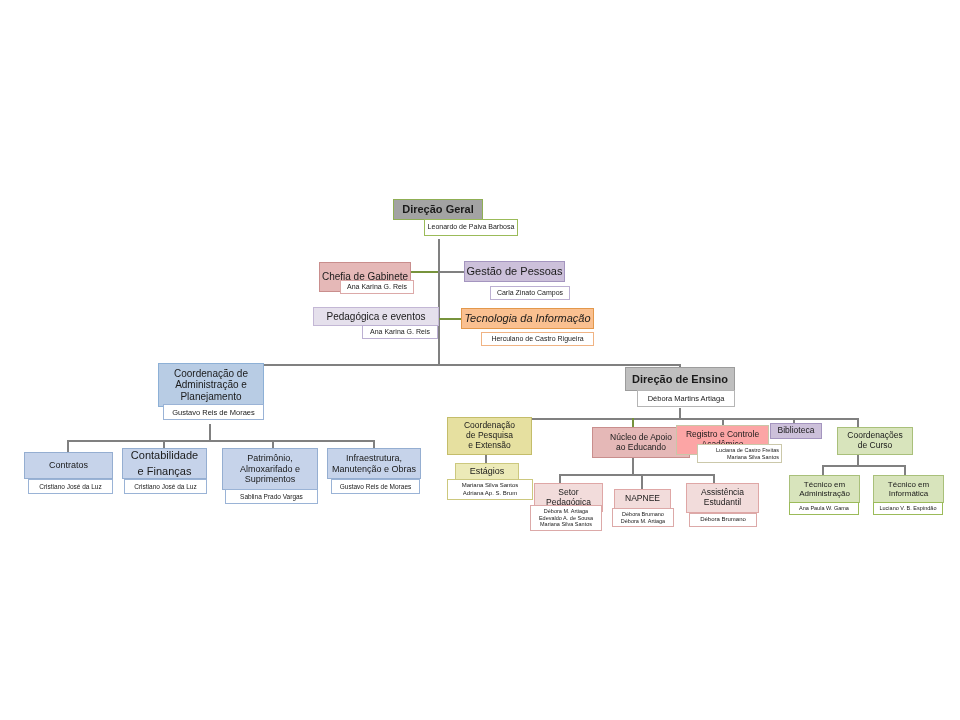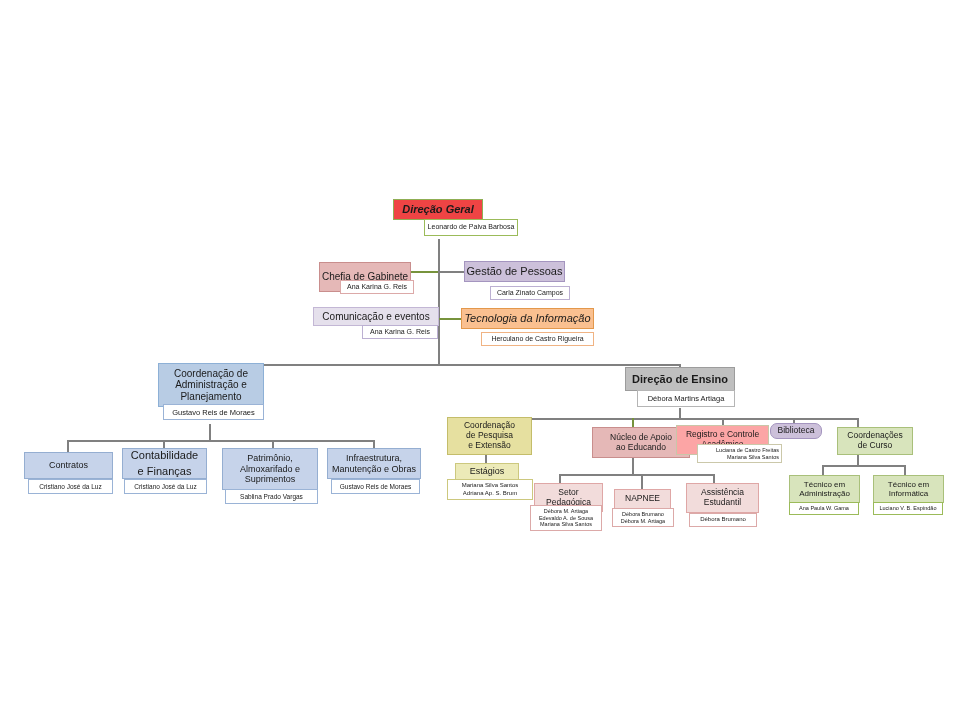--- a/index.html
+++ b/index.html
@@ -43,21 +43,21 @@
     display: flex;
     flex-direction: column;
     align-items: center;
     justify-content: center;
     color: #1a1a1a;
     padding: 1px 2px;
   }
   .name span { display: block; white-space: nowrap; overflow: hidden; }
 
   
-  .c-green   { background: #ef4444; border: 1px solid #8fae54; font-style: italic; }
+  .c-green   { background: #a3a3a3; border: 1px solid #8fae54; }
   .c-pink    { background: #e5b8b7; border: 1px solid #c98e8d; }
   .c-pinklt  { background: #f2dcdb; border: 1px solid #dfa7a6; }
   .c-purple  { background: #ccc0da; border: 1px solid #a495bf; }
   .c-purplelt{ background: #e5e0ec; border: 1px solid #c3b7d5; }
   .c-orange  { background: #fac090; border: 1px solid #e3984c; font-style: italic; }
   .c-blue    { background: #b8cce4; border: 1px solid #8db0d6; }
   .c-bluelt  { background: #c6d3ea; border: 1px solid #95aed1; }
   .c-gray    { background: #bfbfbf; border: 1px solid #9c9c9c; }
   .c-yellow  { background: #e6e0a0; border: 1px solid #c4bd6a; }
   .c-yellowlt{ background: #eceab8; border: 1px solid #ccc87e; }
@@ -122,21 +122,21 @@
 
   <div class="node c-green" style="left:393px; top:199px; width:90px; height:21px; font-size:11px; font-weight:bold;">Direção Geral</div>
   <div class="name nb-green" style="left:424px; top:219px; width:94px; height:17px; font-size:7px;">Leonardo de Paiva Barbosa</div>
 
   <div class="node c-pink" style="left:319px; top:262px; width:92px; height:30px; font-size:10px;">Chefia de Gabinete</div>
   <div class="name nb-pink" style="left:340px; top:280px; width:74px; height:14px; font-size:7px;">Ana Karina G. Reis</div>
 
   <div class="node c-purple" style="left:464px; top:261px; width:101px; height:21px; font-size:11px;">Gestão de Pessoas</div>
   <div class="name nb-purple" style="left:490px; top:286px; width:80px; height:14px; font-size:7px;">Carla Zinato Campos</div>
 
-  <div class="node c-purplelt" style="left:313px; top:307px; width:126px; height:19px; font-size:10px;">Comunicação e eventos</div>
+  <div class="node c-purplelt" style="left:313px; top:307px; width:126px; height:19px; font-size:10px;">Pedagógica e eventos</div>
   <div class="name nb-purple" style="left:362px; top:325px; width:76px; height:14px; font-size:7px;">Ana Karina G. Reis</div>
 
   <div class="node c-orange" style="left:461px; top:308px; width:133px; height:21px; font-size:11px;">Tecnologia da Informação</div>
   <div class="name nb-orange" style="left:481px; top:332px; width:113px; height:14px; font-size:7px;">Herculano de Castro Rigueira</div>
 
   <div class="node c-blue" style="left:158px; top:363px; width:106px; height:44px; font-size:10px; flex-direction:column;">
     <span>Coordenação de</span>
     <span>Administração e</span>
     <span>Planejamento</span>
   </div>
@@ -208,21 +208,21 @@
 
   <div class="node c-cream" style="left:676px; top:425px; width:93px; height:30px; font-size:8.5px; flex-direction:column;">
     <span>Registro e Controle</span>
     <span>Acadêmico</span>
   </div>
   <div class="name nb-cream" style="left:697px; top:444px; width:85px; height:19px; font-size:5.5px; align-items:flex-end;">
     <span>Luciana de Castro Freitas</span>
     <span>Mariana Silva Santos</span>
   </div>
 
-  <div class="node c-purple" style="left:770px; top:423px; width:52px; height:16px; font-size:8.5px;border-radius:7px;">Biblioteca</div>
+  <div class="node c-purple" style="left:770px; top:423px; width:52px; height:16px; font-size:8.5px;">Biblioteca</div>
 
   <div class="node c-sage" style="left:837px; top:427px; width:76px; height:28px; font-size:8.5px; flex-direction:column;">
     <span>Coordenações</span>
     <span>de Curso</span>
   </div>
 
   <div class="node c-sage" style="left:789px; top:475px; width:71px; height:28px; font-size:8px; flex-direction:column;">
     <span>Técnico em</span>
     <span>Administração</span>
   </div>

